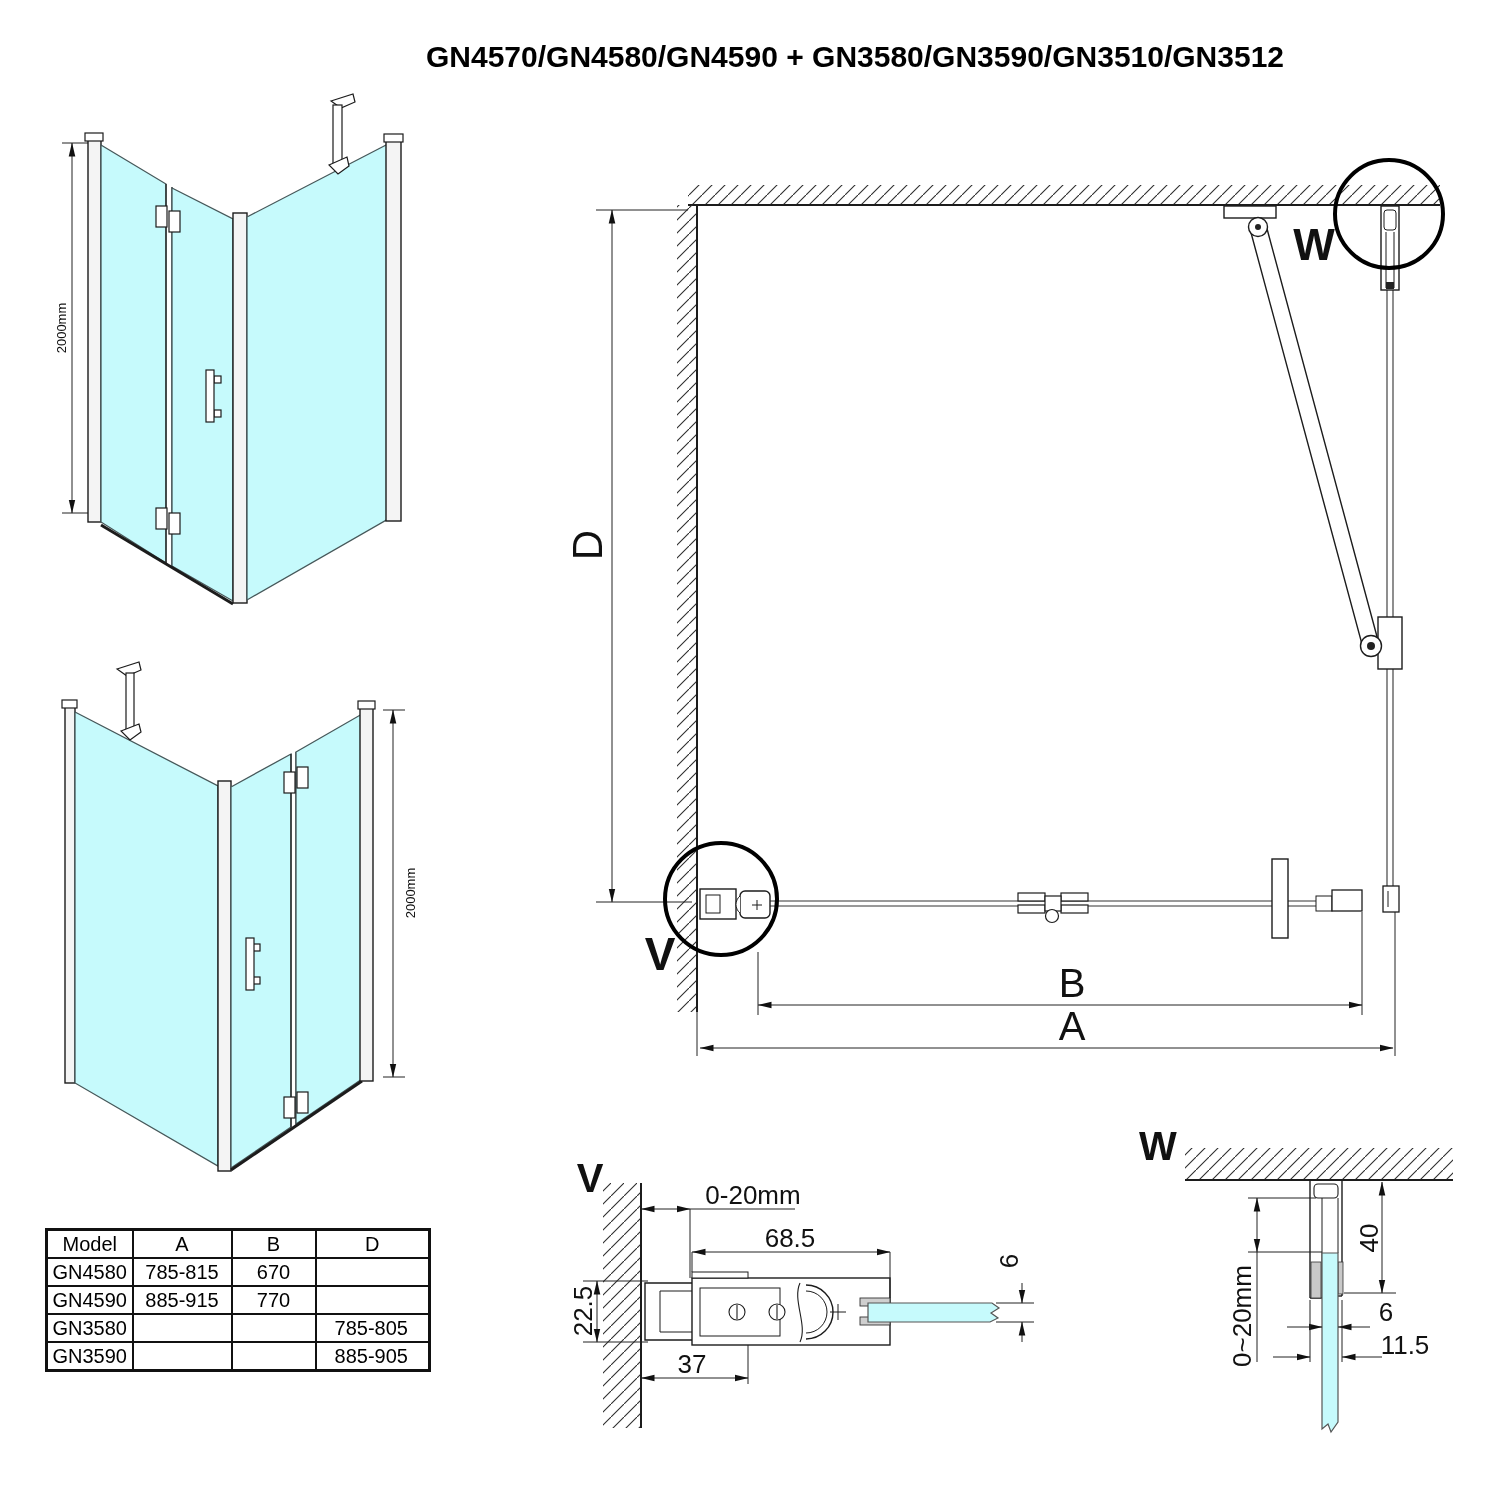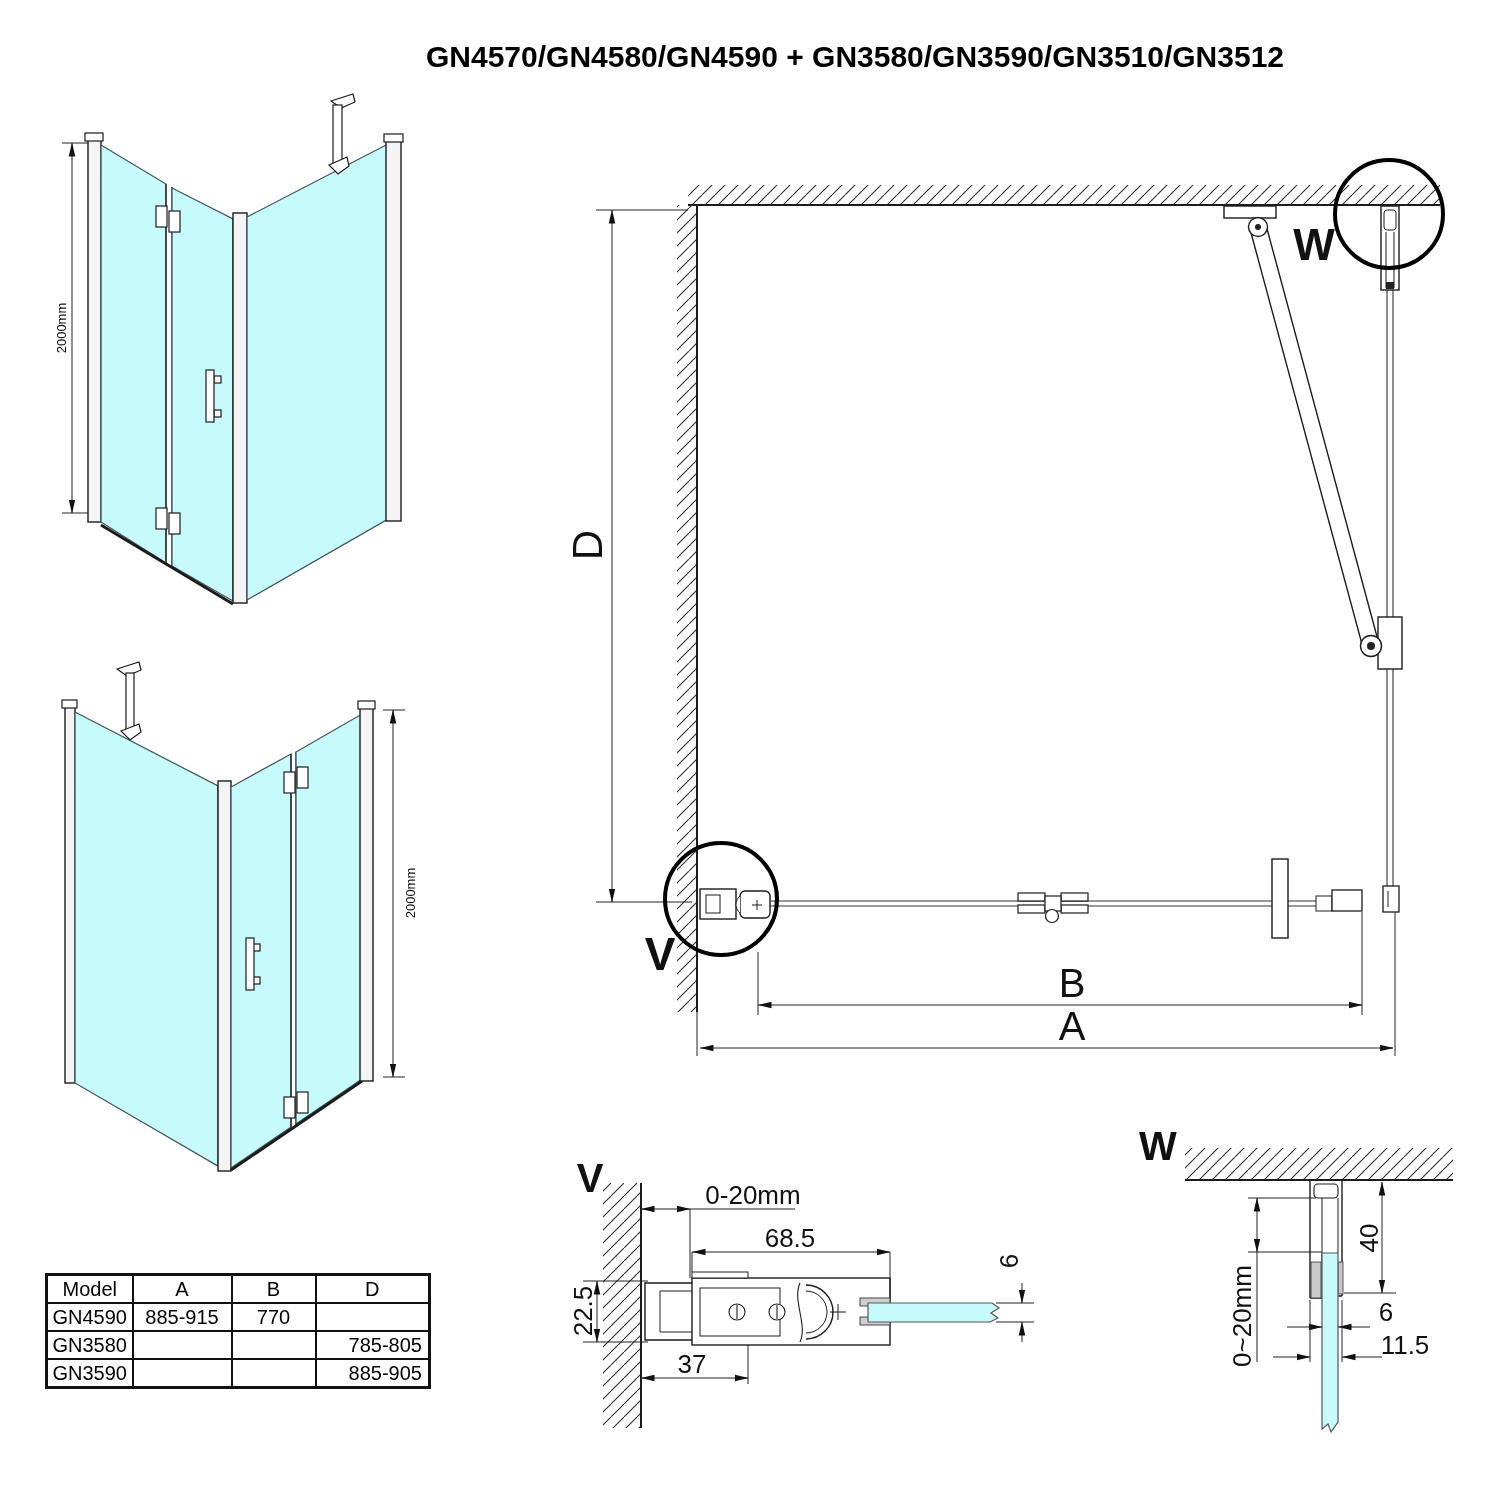--- a/index.html
+++ b/index.html
@@ -7,26 +7,26 @@
         font-family:"Liberation Sans",sans-serif;color:#111;}
   .title{position:absolute;top:40px;left:855px;transform:translateX(-50%);
          font-size:30px;font-weight:600;letter-spacing:0px;white-space:nowrap;color:#000;}
   svg{position:absolute;left:0;top:0;font-family:"Liberation Sans",sans-serif;}
   svg text{fill:#111;}
   .glass{fill:var(--glass,#c6fafc);}
   .spec-table{position:absolute;left:45px;top:1228px;border-collapse:collapse;
               table-layout:fixed;font-size:20px;color:#000;}
   .spec-table td,.spec-table th{border:2px solid #111;height:26px;text-align:center;
               font-weight:normal;padding:0 4px;white-space:nowrap;overflow:hidden;}
-  .spec-table{border:3px solid #111;margin-top:45px;}
+  .spec-table{border:3px solid #111;}
   .spec-table .c-model{width:86px;}
   .spec-table .c-a{width:99px;}
   .spec-table .c-b{width:84px;}
   .spec-table .c-d{width:114px;}
-  .spec-table td.dcol{text-align:right;padding-right:6px;}
+  .spec-table td.dcol{text-align:right;padding-right:20px;}
 </style>
 </head>
 <body>
 
 <div class="page">
 
   <div class="title">GN4570/GN4580/GN4590 + GN3580/GN3590/GN3510/GN3512</div>
 
   <svg width="1500" height="1500" viewBox="0 0 1500 1500">
     <defs>
@@ -321,20 +321,26 @@
         <col class="c-d">
       </colgroup>
     <tbody>
         <tr>
       <th>Model</th>
       <th>A</th>
       <th>B</th>
       <th>D</th>
     </tr>
     <tr>
+      <td>GN4580</td>
+      <td>785-815</td>
+      <td>670</td>
+      <td class="dcol"></td>
+    </tr>
+    <tr>
       <td>GN4590</td>
       <td>885-915</td>
       <td>770</td>
       <td class="dcol"></td>
     </tr>
     <tr>
       <td>GN3580</td>
       <td></td>
       <td></td>
       <td class="dcol">785-805</td>

